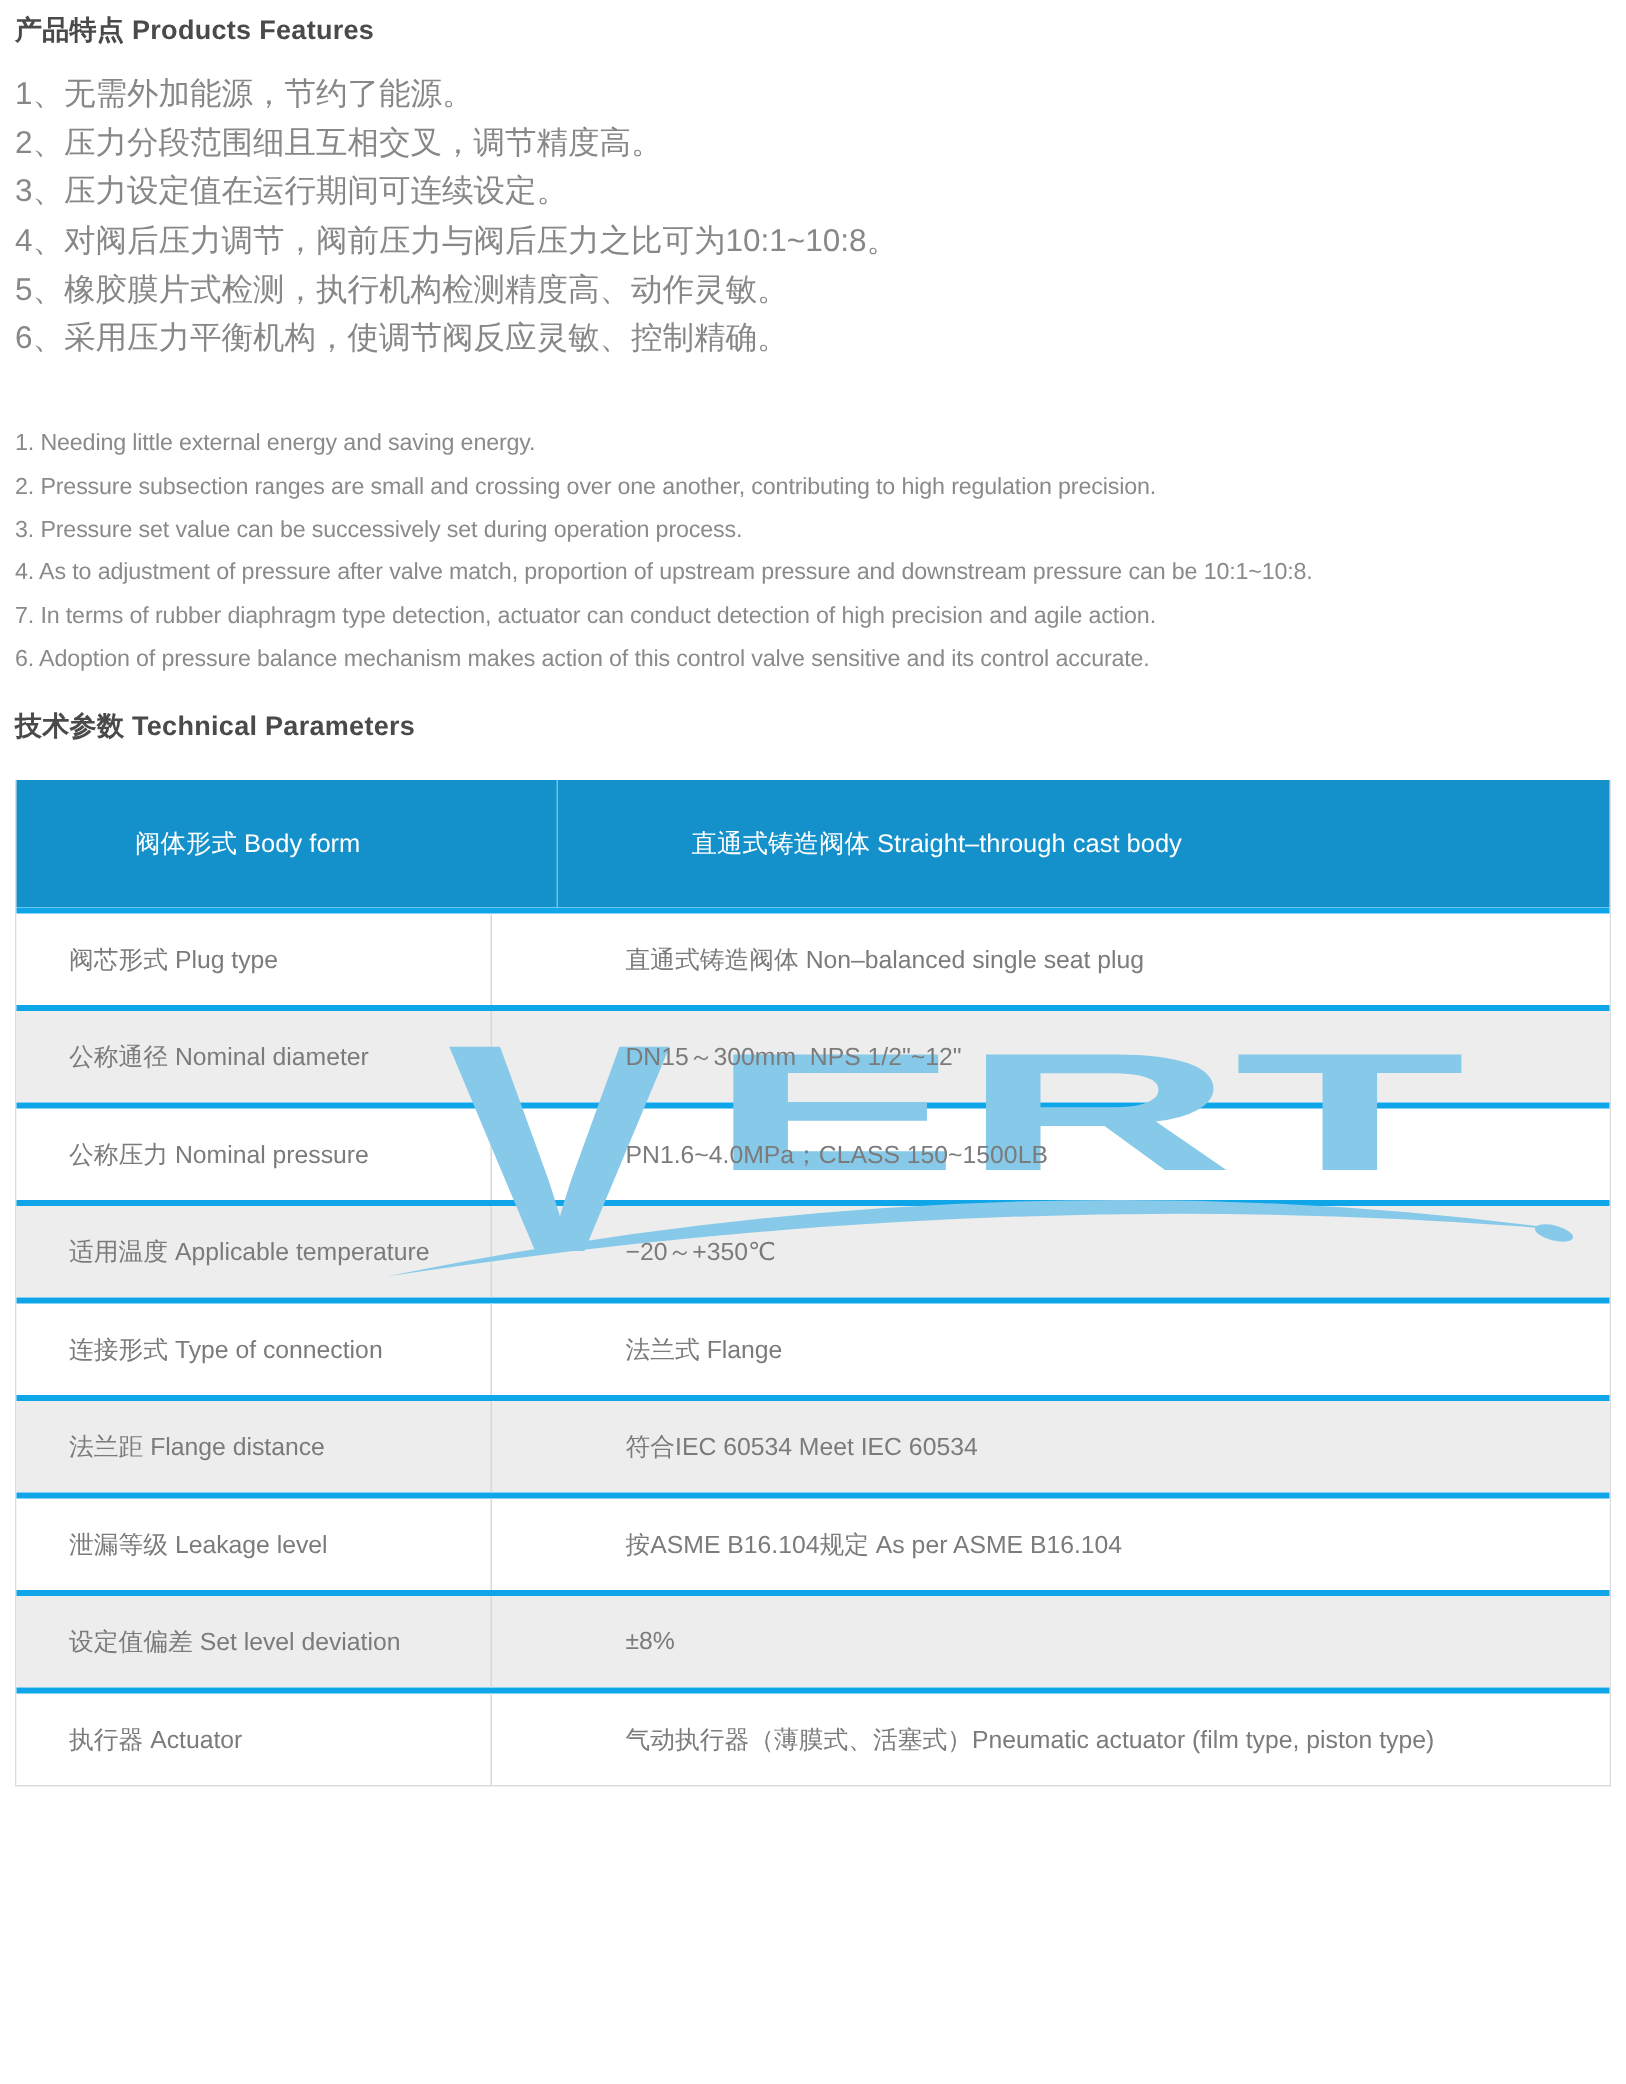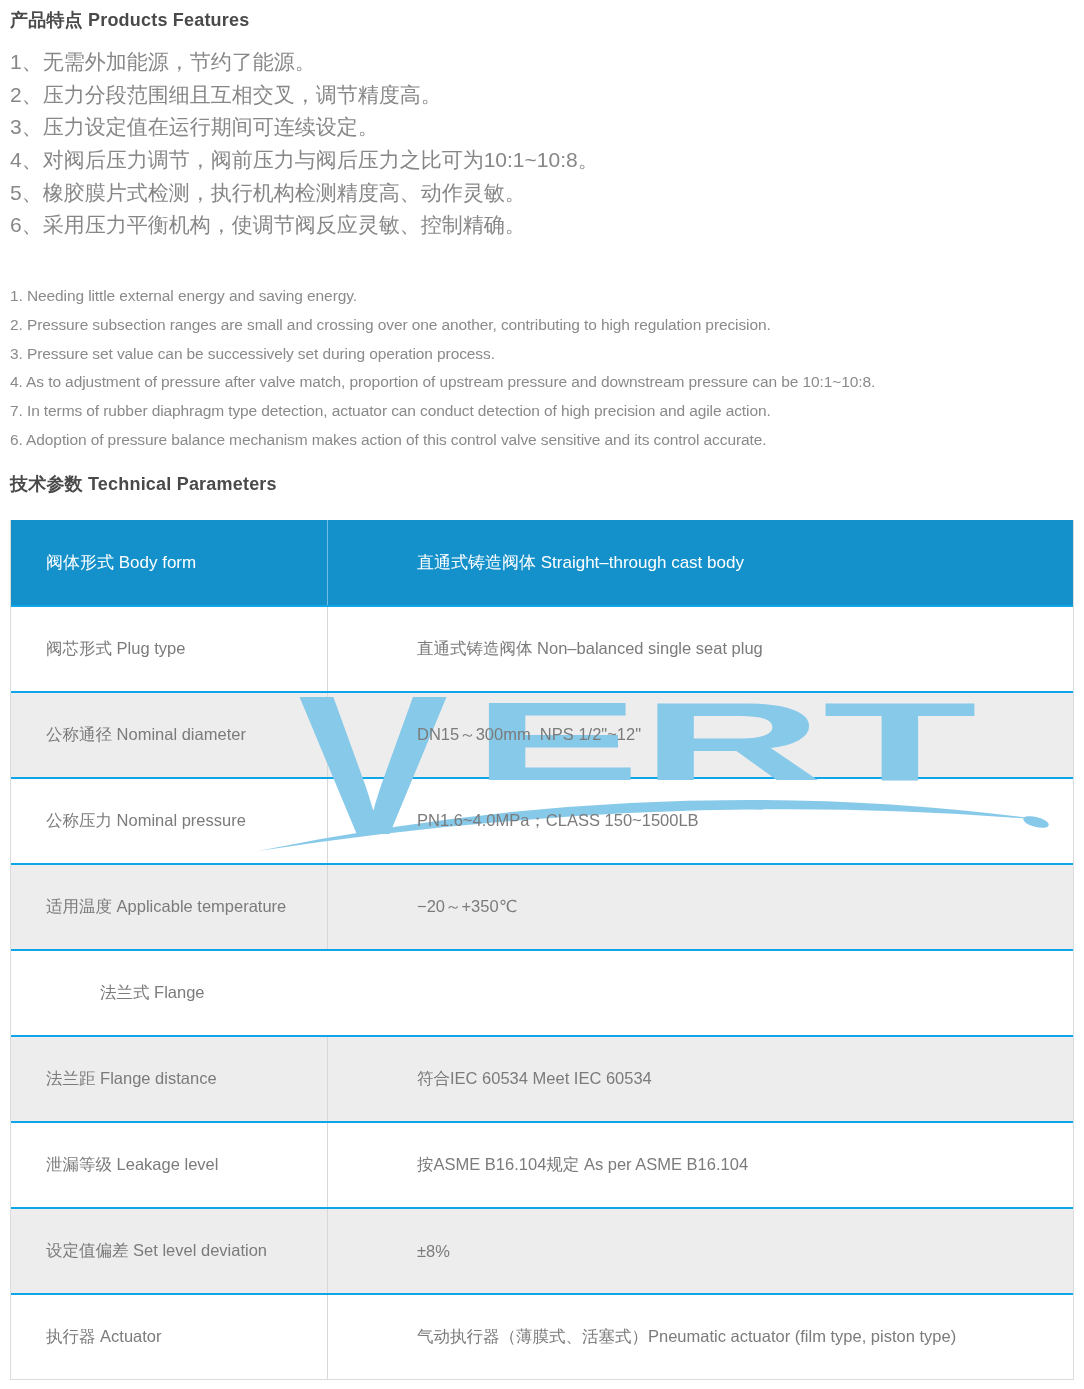--- a/index.html
+++ b/index.html
@@ -32,22 +32,22 @@
   .en-list .item{
     height:28.7px;display:flex;align-items:center;
     font-size:15.5px;color:#8a8a8a;letter-spacing:-.1px;white-space:pre;
   }
   .ptable{
     position:absolute;left:10px;top:520px;width:1064px;
     border:1px solid #dcdcdc;border-top:none;
     box-sizing:border-box;
     font-size:16.5px;color:var(--ttable);
   }
-  .trow{display:flex;height:86px;box-sizing:border-box;border-top:2px solid #0ea5e9;background:#fff;}
-  .trow.header{height:85px;border-top:none;background:var(--blue);color:#ffffff;font-size:17px;}
+  .trow{display:flex;height:65px;box-sizing:border-box;border-top:4px solid #0ea5e9;background:#fff;}
+  .trow.header{height:85px;border-top:none;background:var(--blue);color:#ffffff;font-size:17px;padding-left:44px;}
   .trow.alt{background:var(--rowgray);}
   .tlabel{
     width:317px;flex:none;box-sizing:border-box;
     border-right:1px solid #d8d8d8;
     display:flex;align-items:center;padding-left:35px;
   }
   .trow.header .tlabel{border-right:1px solid rgba(255,255,255,.4);}
   .tvalue{flex:1;display:flex;align-items:center;padding-left:89px;box-sizing:border-box;}
   .tlabel span,.tvalue span{position:relative;z-index:3;white-space:pre-wrap;}
   .watermark{
@@ -117,20 +117,23 @@
     </div>
     <div class="trow alt">
       <div class="tlabel">
           <span>适用温度 Applicable temperature</span>
         </div>
       <div class="tvalue">
           <span>−20～+350℃</span>
         </div>
     </div>
     <div class="trow">
+      <div class="tlabel">
+          <span>连接形式 Type of connection</span>
+        </div>
       <div class="tvalue">
           <span>法兰式 Flange</span>
         </div>
     </div>
     <div class="trow alt">
       <div class="tlabel">
           <span>法兰距 Flange distance</span>
         </div>
       <div class="tvalue">
           <span>符合IEC 60534 Meet IEC 60534</span>

